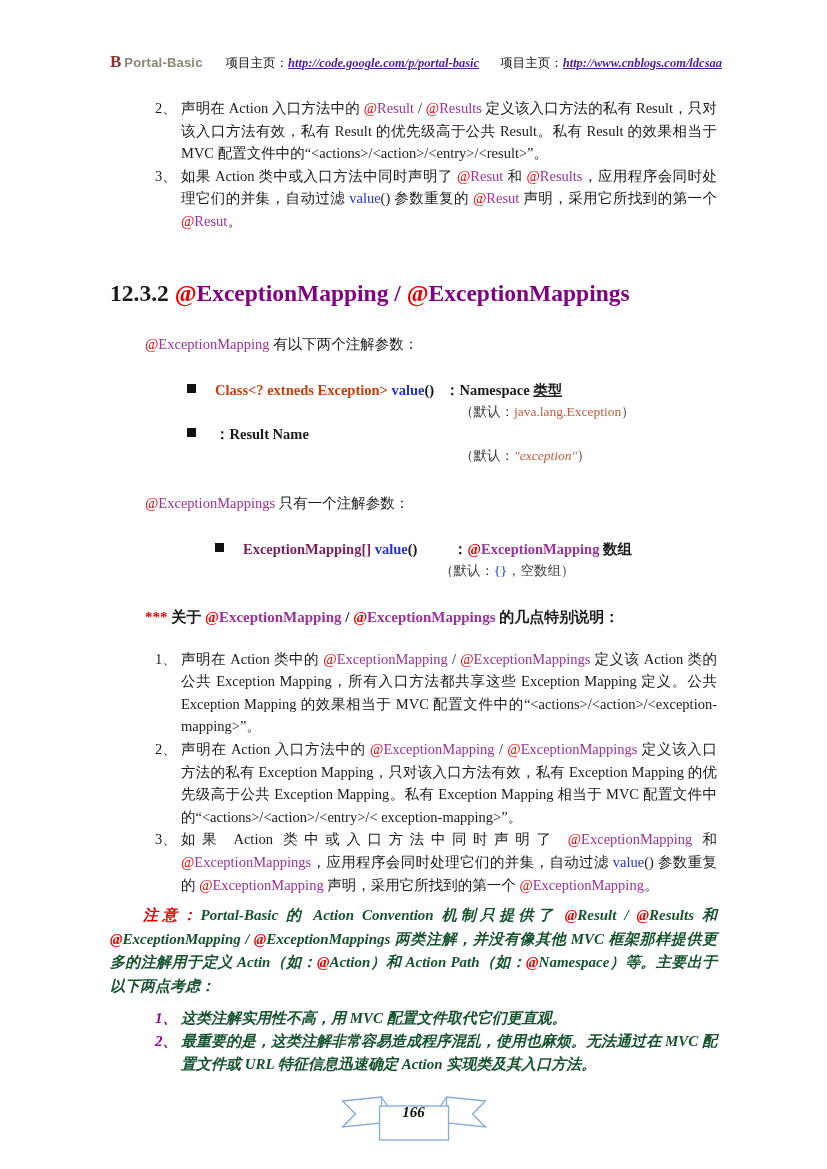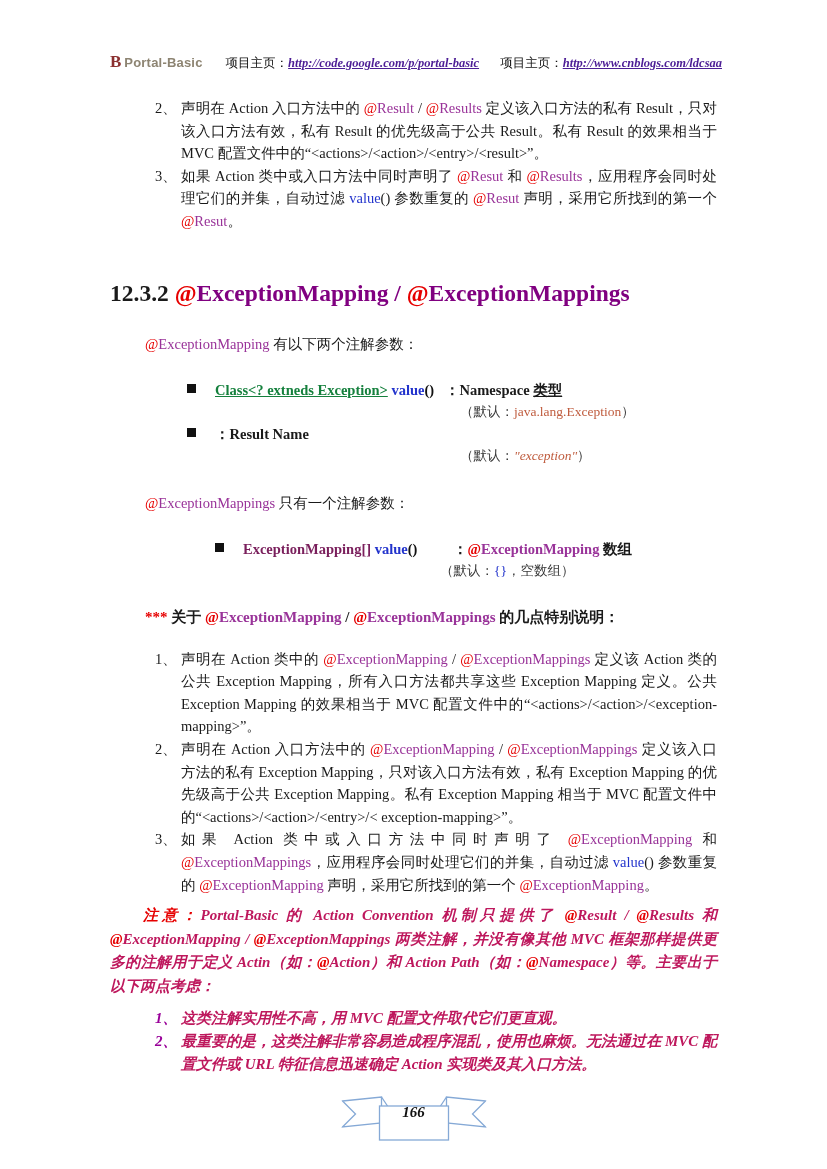--- a/index.html
+++ b/index.html
@@ -52,27 +52,27 @@
   .remark-list .num{color:#990099;}
   
   .r-at{color:#e60000;}
   .r-ann{color:#993399;}
   .r-hp{color:#800080;}
   .r-h{}
   .r-b{font-weight:bold;}
   .r-u{text-decoration:underline;}
   .r-i{font-style:italic;}
   .r-blue{color:#2233cc;}
-  .r-kred{color:#15803d;text-decoration:underline;}
+  .r-kred{color:#c2410c;}
   .r-kblue{color:#2233cc;}
   .r-kblk{color:#111;}
   .r-kmaroon{color:#7a1f5c;}
   .r-dval{color:#bf5b3d;}
   .r-dim{color:#3a3a3a;}
-  .r-np{color:#be185d;}
+  .r-np{color:#14532d;}
   .r-nred{color:#e60000;}
   .r-nat{color:#e60000;}
   
   .ribbon{position:absolute;top:1096px;left:50%;transform:translateX(-50%);width:145px;height:52px;}
   .ribbon svg{position:absolute;top:0;left:0;}
   .pageno{position:absolute;left:0;right:0;top:8px;text-align:center;
           font-size:15px;font-weight:bold;font-style:italic;color:#111;}
 </style>
 </head>
 <body>

